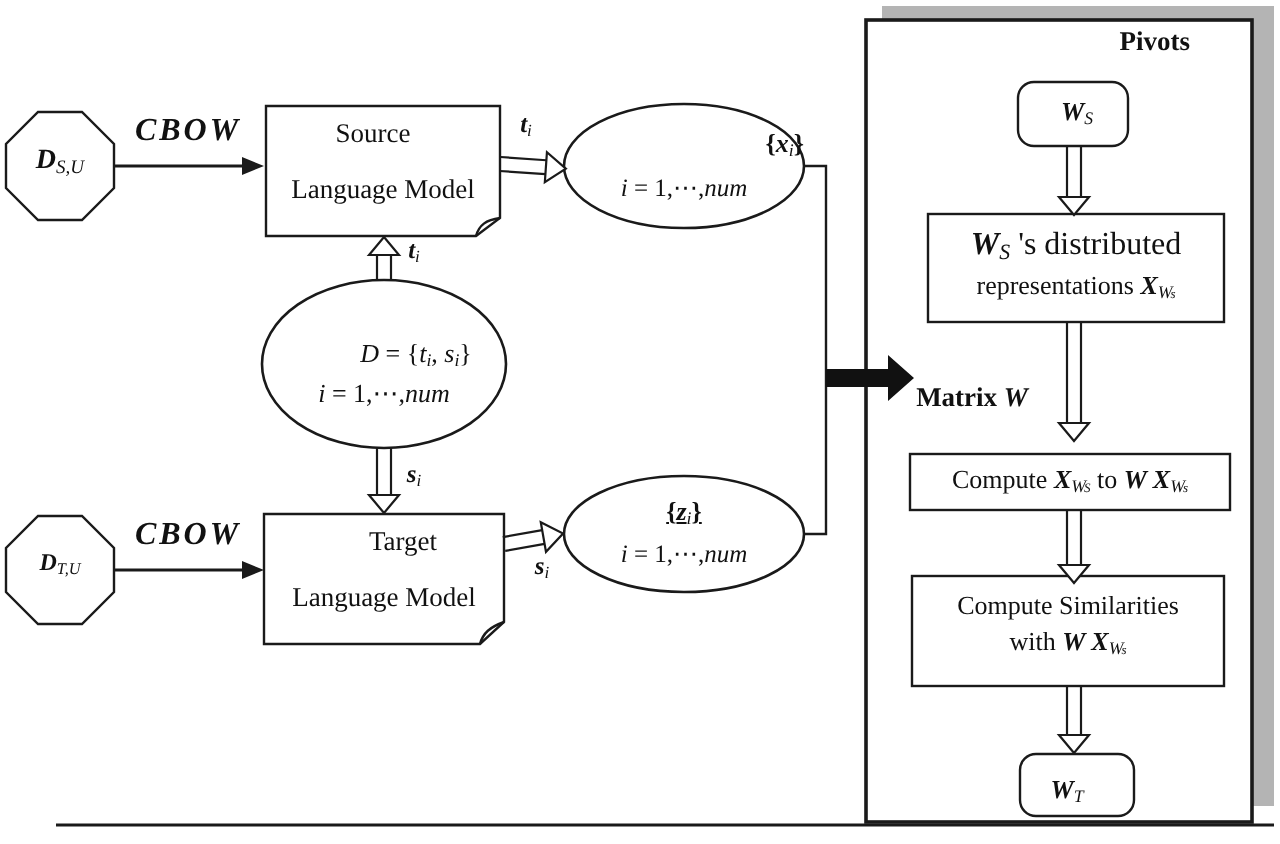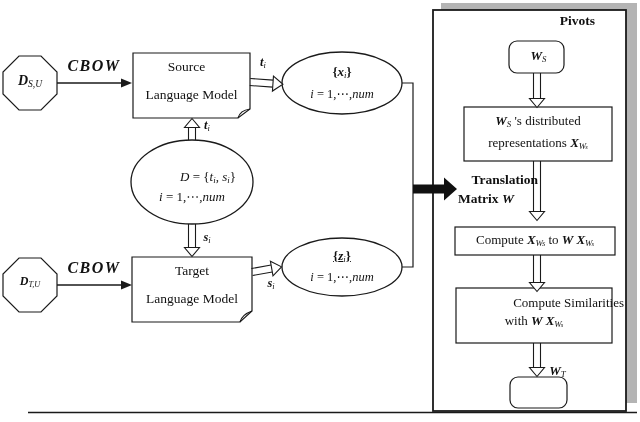--- a/index.html
+++ b/index.html
@@ -115,45 +115,44 @@
 
   <div class="t" style="left:6px;top:73px;width:48px;font-size:14px;text-align:center;"><span class="r-bi">D</span><span class="r-sub">S,U</span></div>
   <div class="t" style="left:6px;top:275px;width:48px;font-size:12px;"><span class="r-bi">D</span><span class="r-sub">T,U</span></div>
 
   <div class="t cbow" style="left:58px;top:57px;width:72px;">CBOW</div>
   <div class="t cbow" style="left:58px;top:259px;width:72px;">CBOW</div>
 
   <div class="t" style="left:116px;top:59px;width:117px;font-size:13.5px;margin-left:12px;">Source</div>
   <div class="t" style="left:133px;top:87px;width:117px;font-size:13.5px;">Language Model</div>
 
-  <div class="t" style="left:132px;top:263px;width:120px;font-size:13.5px;">Target</div>
+  <div class="t" style="left:132px;top:263px;width:139px;font-size:13.5px;">Target</div>
   <div class="t" style="left:132px;top:291px;width:120px;font-size:13.5px;">Language Model</div>
 
   <div class="t" style="left:131px;top:170px;width:122px;font-size:13px;margin-left:16px;"><span class="r-i">D</span><span> = {</span><span class="r-i">t</span><span class="r-sub">i</span><span>, </span><span class="r-i">s</span><span class="r-sub">i</span><span>}</span></div>
   <div class="t" style="left:131px;top:190px;width:122px;font-size:13px;"><span class="r-i">i</span><span> = 1,⋯,</span><span class="r-i">num</span></div>
 
   <div class="t" style="left:197px;top:118px;width:20px;font-size:12.5px;"><span class="r-bi">t</span><span class="r-sub">i</span></div>
   <div class="t" style="left:197px;top:230px;width:20px;font-size:12.5px;"><span class="r-bi">s</span><span class="r-sub">i</span></div>
   <div class="t" style="left:253px;top:55px;width:20px;font-size:12.5px;"><span class="r-bi">t</span><span class="r-sub">i</span></div>
   <div class="t" style="left:261px;top:276px;width:20px;font-size:12.5px;"><span class="r-bi">s</span><span class="r-sub">i</span></div>
 
-  <div class="t" style="left:282px;top:65px;width:120px;font-size:13px;"><span class="r-b">{</span><span class="r-bi">x</span><span class="r-sub">i</span><span class="r-b">}</span></div>
+  <div class="t" style="left:282px;top:65px;width:120px;font-size:13px;text-align:right;"><span class="r-b">{</span><span class="r-bi">x</span><span class="r-sub">i</span><span class="r-b">}</span></div>
   <div class="t" style="left:282px;top:87px;width:120px;font-size:12.5px;"><span class="r-i">i</span><span> = 1,⋯,</span><span class="r-i">num</span></div>
   <div class="t" style="left:282px;top:249px;width:120px;font-size:13px;text-decoration:underline;"><span class="r-b">{</span><span class="r-bi">z</span><span class="r-sub">i</span><span class="r-b">}</span></div>
   <div class="t" style="left:282px;top:270px;width:120px;font-size:12.5px;"><span class="r-i">i</span><span> = 1,⋯,</span><span class="r-i">num</span></div>
 
-  <div class="t bold" style="left:450px;top:172px;width:88px;font-size:13.5px;">Translation</div>
   <div class="t" style="left:442px;top:191px;width:88px;font-size:13.5px;"><span class="r-b">Matrix </span><span class="r-bi">W</span></div>
 
   <div class="t bold" style="left:475px;top:13px;width:120px;font-size:13.5px;">Pivots</div>
 
   <div class="t" style="left:511px;top:49px;width:55px;font-size:13px;"><span class="r-bi">W</span><span class="r-sub">S</span></div>
 
-  <div class="t" style="left:464px;top:114px;width:148px;font-size:13px;"><span class="r-bi">W</span><span class="r-sub">S</span><span> 's distributed</span></div>
+  <div class="t" style="left:464px;top:114px;width:148px;font-size:16px;"><span class="r-bi">W</span><span class="r-sub">S</span><span> 's distributed</span></div>
   <div class="t" style="left:464px;top:136px;width:148px;font-size:13px;"><span>representations  </span><span class="r-bi">X</span><span class="r-sub">W</span><span class="r-sub2">s</span></div>
 
   <div class="t" style="left:455px;top:233px;width:160px;font-size:13px;"><span>Compute  </span><span class="r-bi">X</span><span class="r-sub">W</span><span class="r-sub2">S</span><span> to </span><span class="r-bi">W X</span><span class="r-sub">W</span><span class="r-sub2">s</span></div>
 
-  <div class="t" style="left:456px;top:296px;width:168px;font-size:13px;text-align:right;">Compute Similarities</div>
+  <div class="t" style="left:456px;top:296px;width:156px;font-size:13px;">Compute Similarities</div>
   <div class="t" style="left:456px;top:314px;width:156px;font-size:13px;"><span>with </span><span class="r-bi">W X</span><span class="r-sub">W</span><span class="r-sub2">s</span></div>
 
-  <div class="t" style="left:510px;top:364px;width:47px;font-size:13px;margin-left:24px;"><span class="r-bi">W</span><span class="r-sub">T</span></div>
+  <div class="t" style="left:510px;top:388px;width:47px;font-size:13px;"><span class="r-bi">W</span><span class="r-sub">T</span></div>
 </div>
 
 </body></html>

